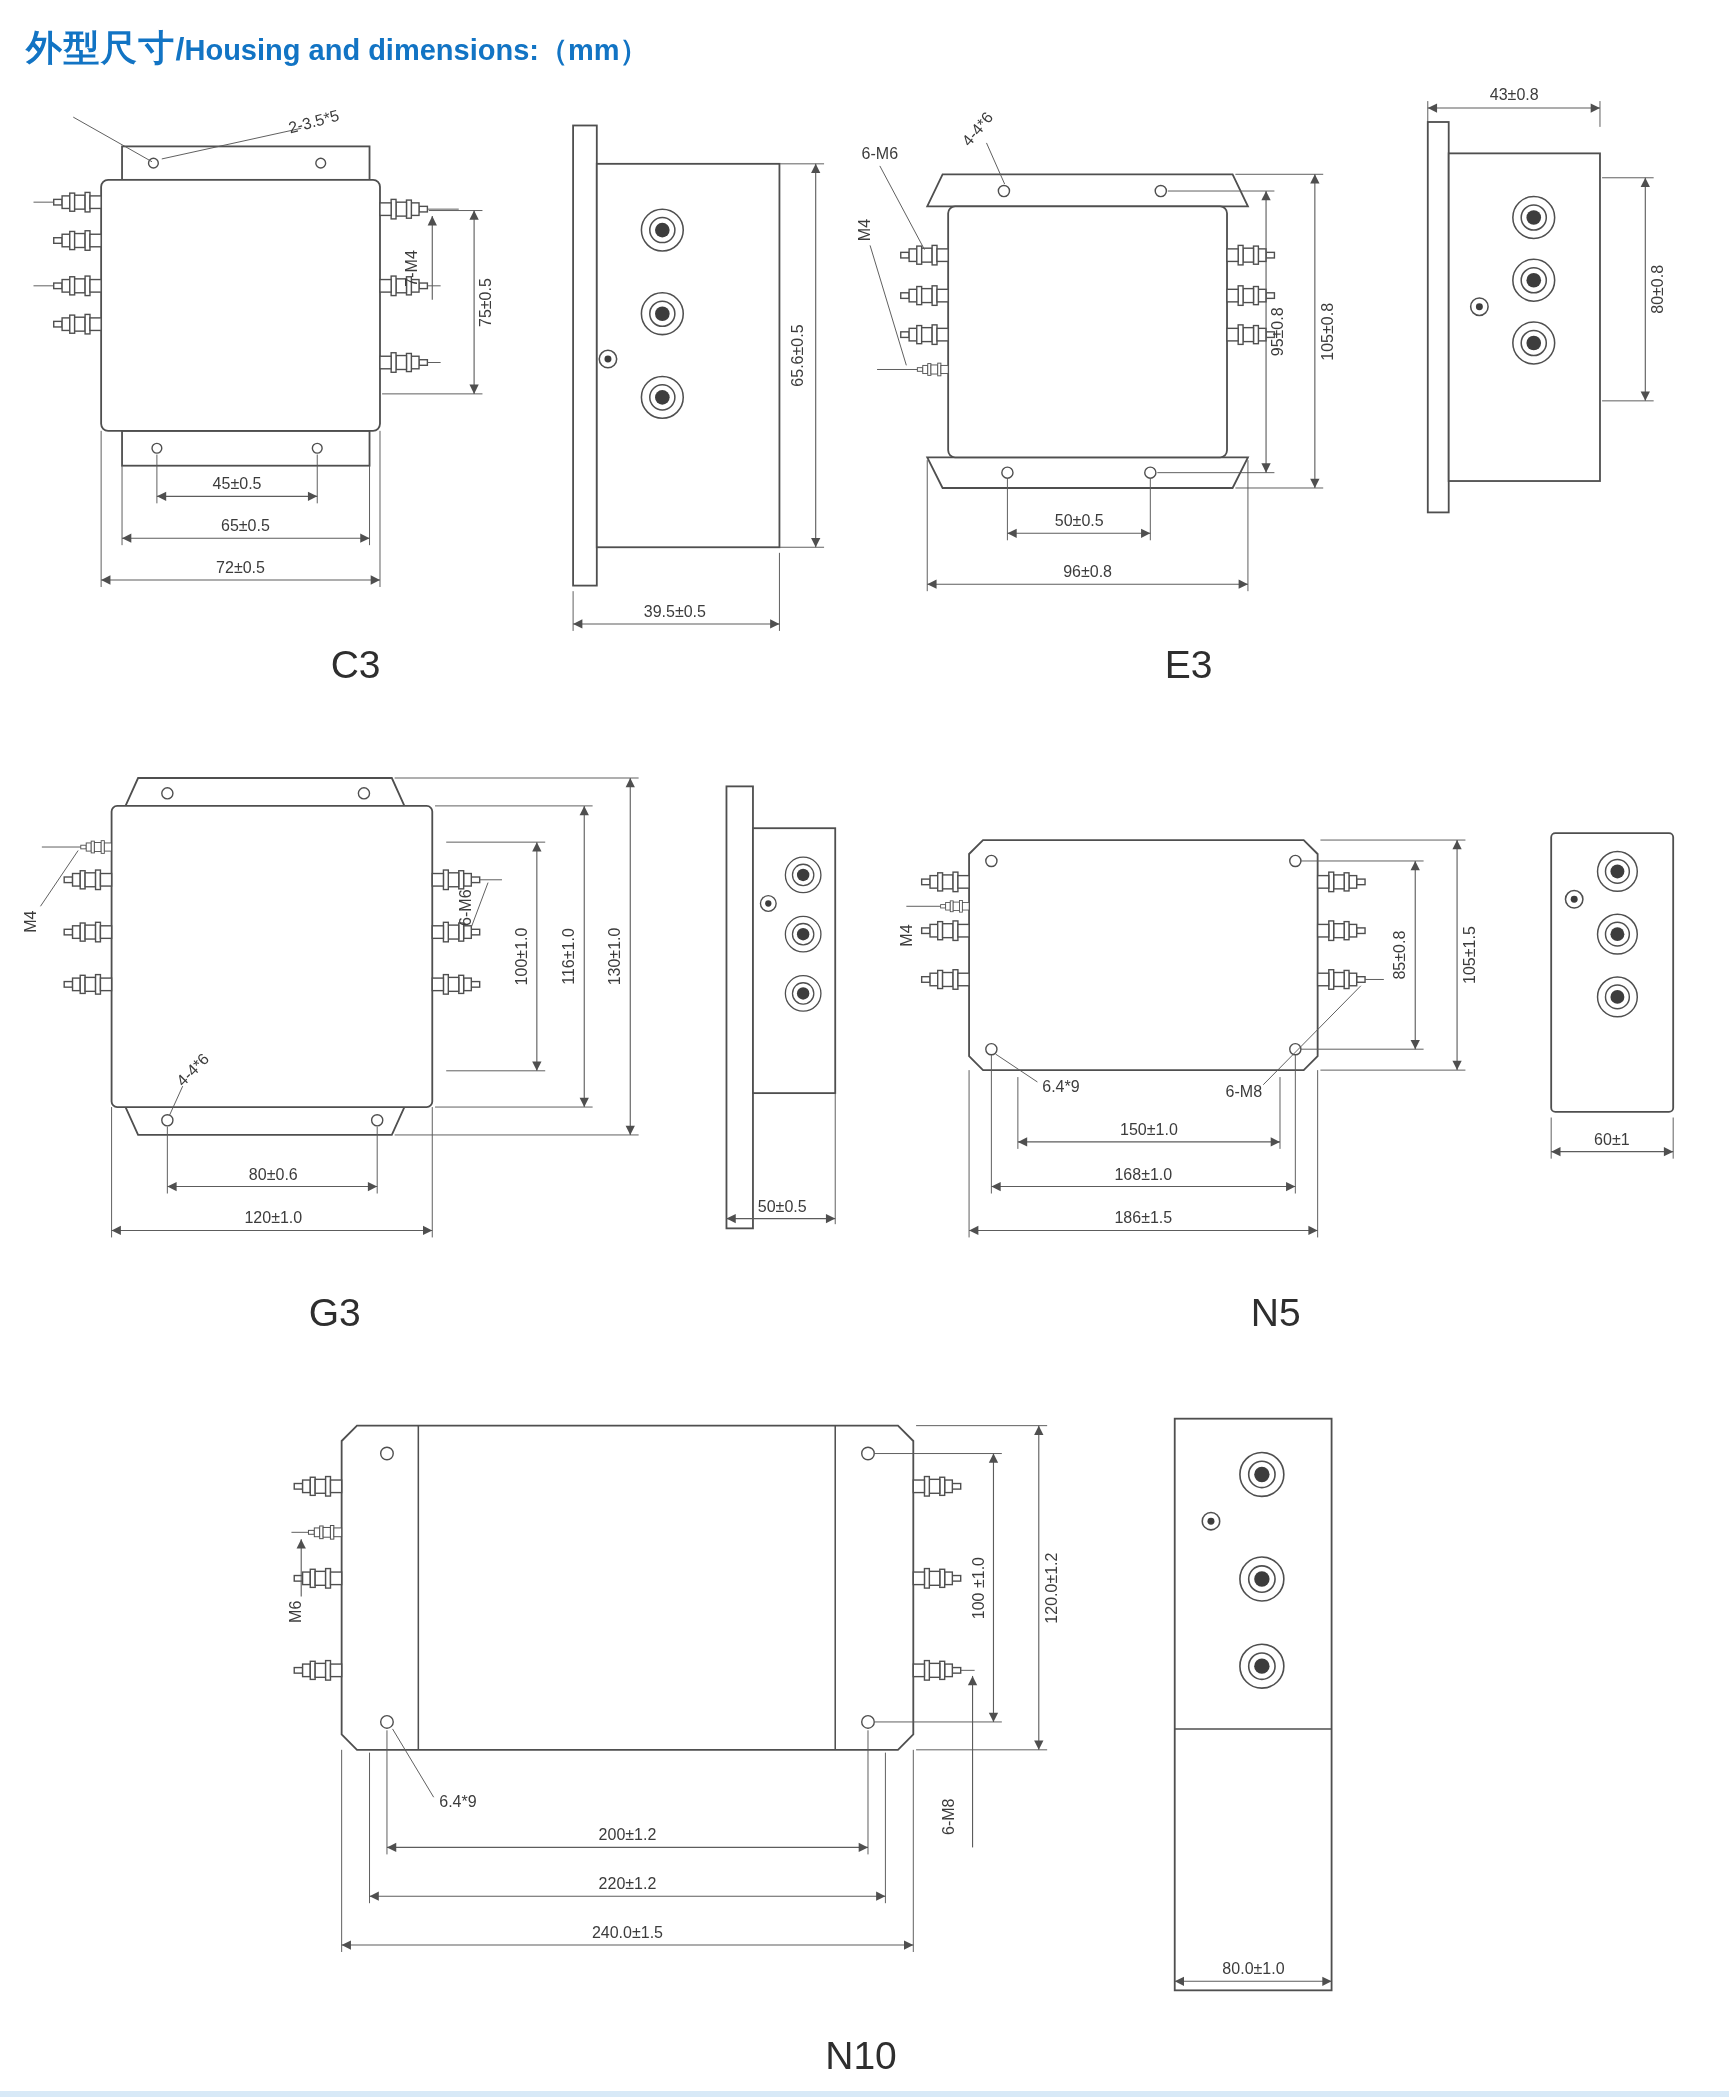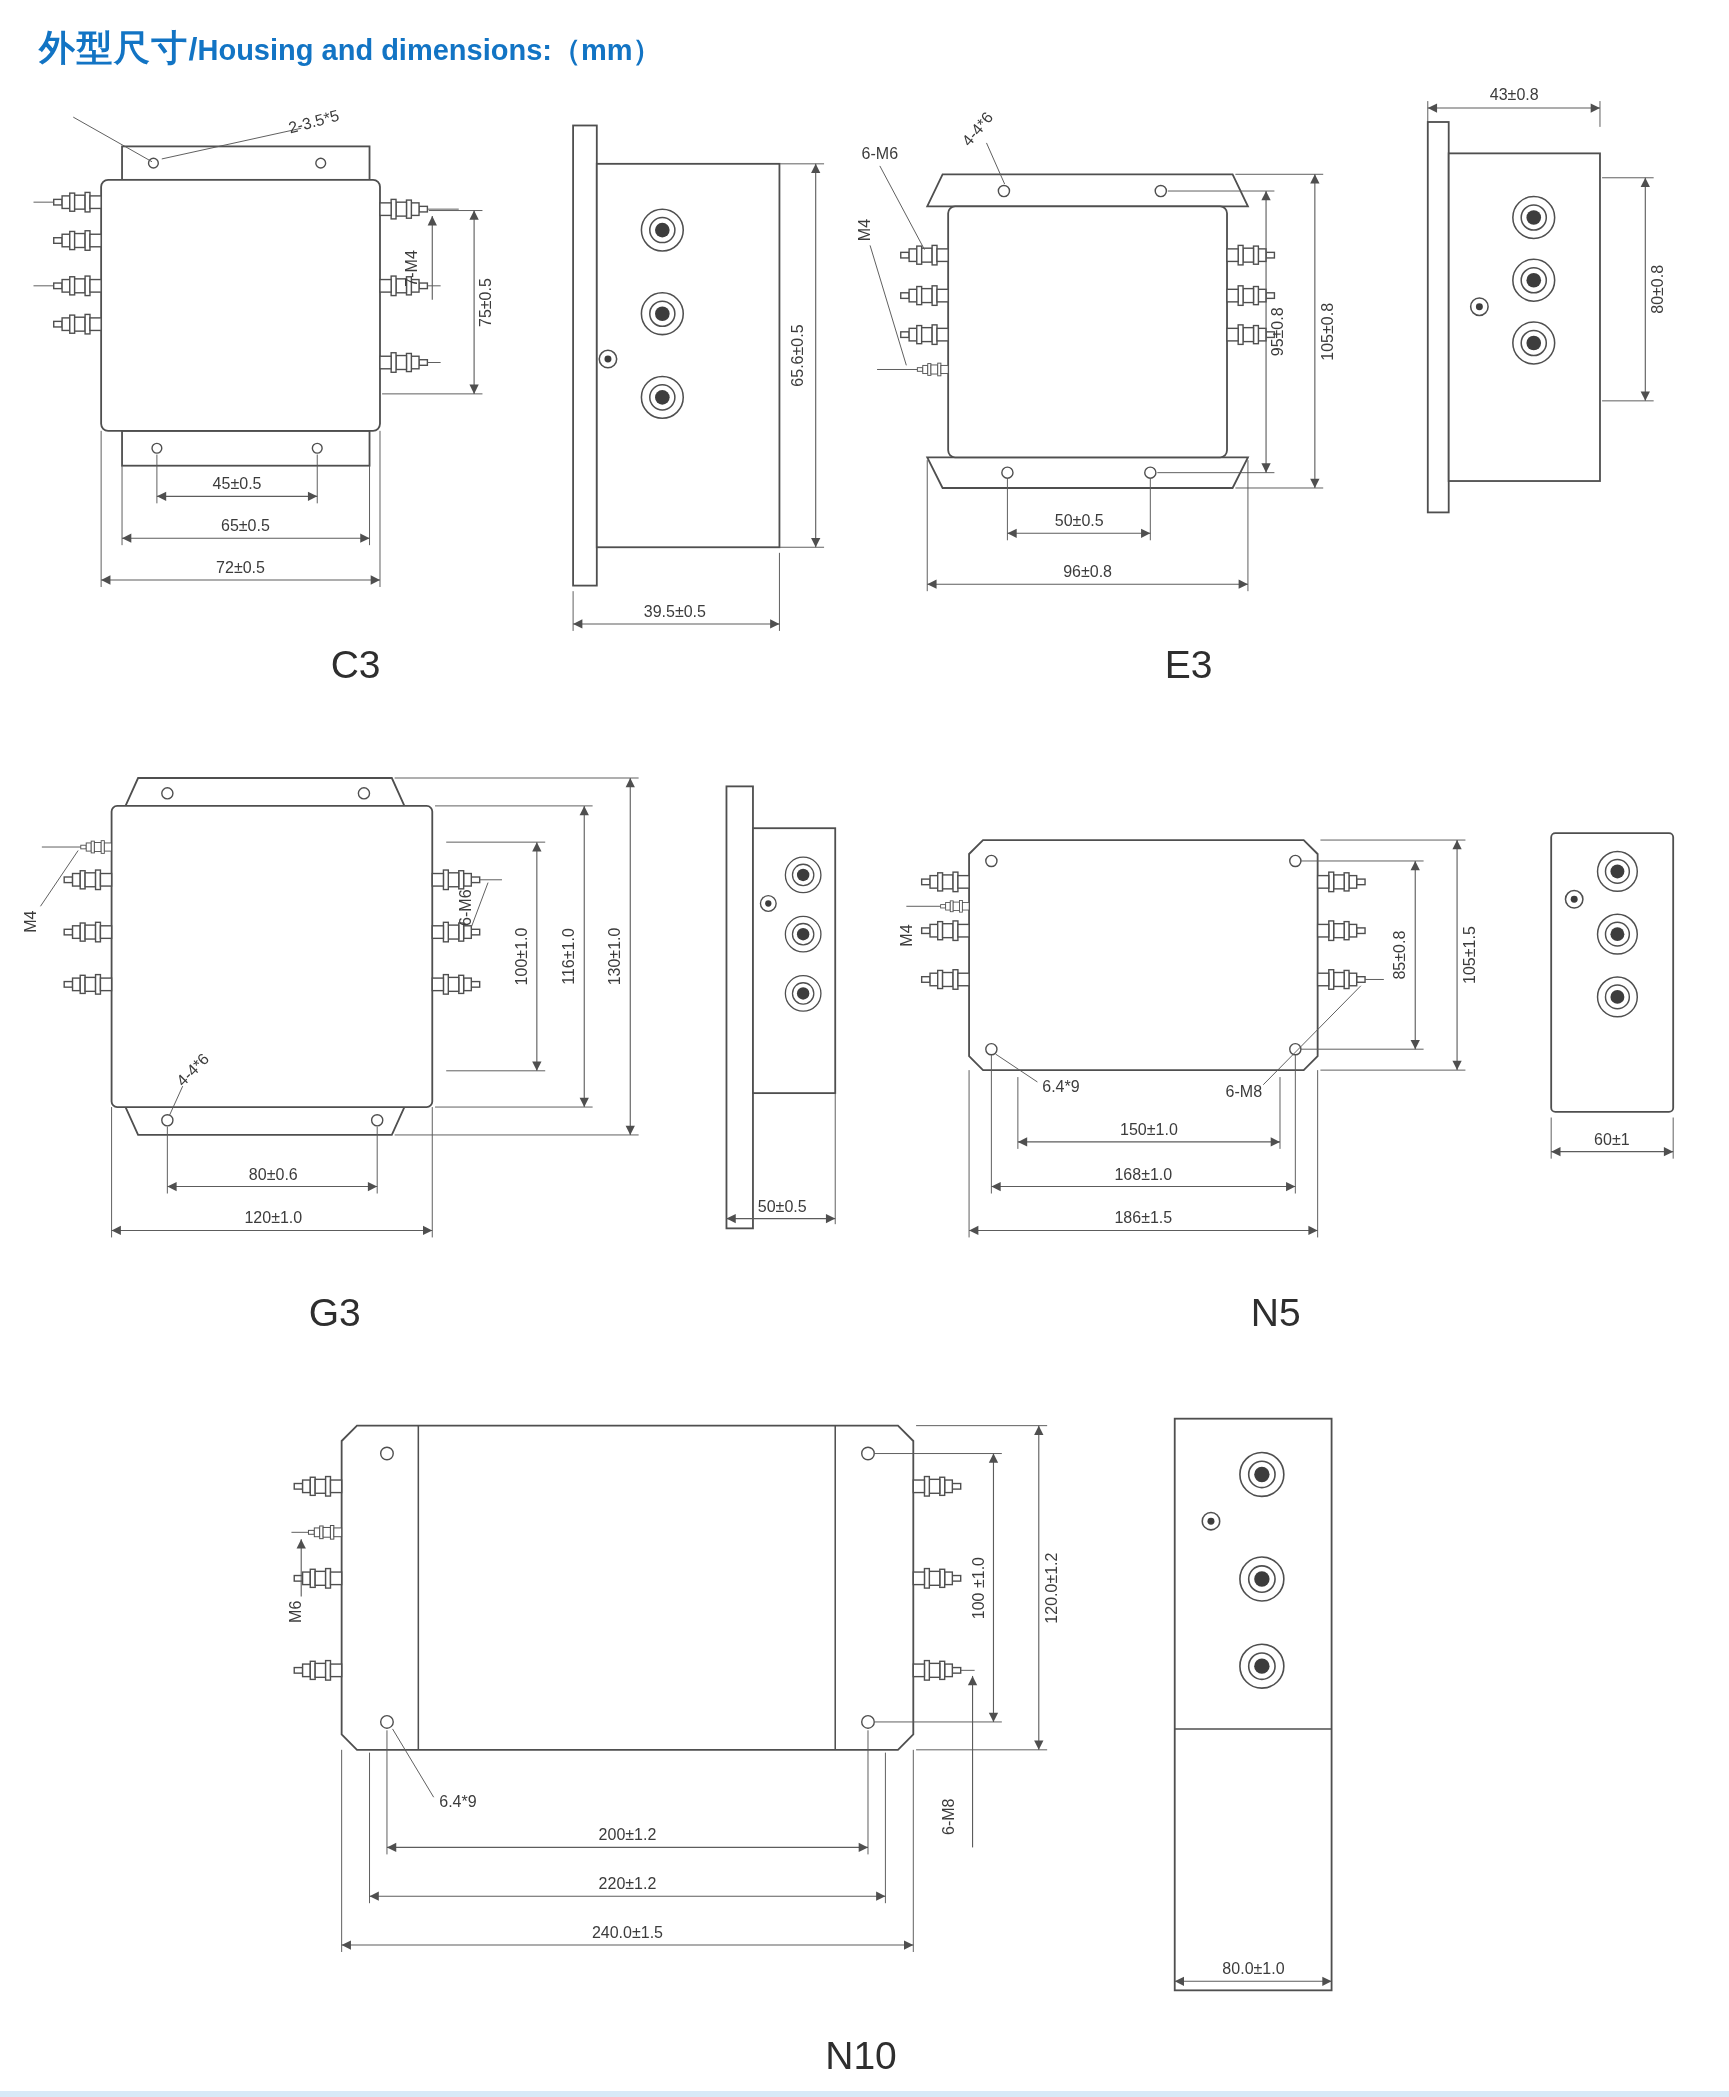--- a/index.html
+++ b/index.html
@@ -1,20 +1,20 @@
 <!DOCTYPE html>
 <html style="font-size:11px"><head>
 <meta charset="utf-8">
 <style>
   html,body{margin:0;padding:0;}
   body{
     width:1729px;height:2097px;background:#ffffff;position:relative;overflow:hidden;
     font-family:"Liberation Sans", sans-serif;
   }
-  .title{position:absolute;left:39px;top:24px;white-space:nowrap;}
+  .title{position:absolute;left:26px;top:24px;white-space:nowrap;}
   .title .zh{font-size:36px;font-weight:bold;color:#1274c4;letter-spacing:1.4px;}
   .title .sep{font-size:32px;font-weight:bold;color:#1274c4;}
   .title .en{font-size:29px;font-weight:600;color:#1274c4;}
   svg.sheet{position:absolute;left:0;top:0;}
   .ol{fill:#ffffff;stroke:#4f4f4f;stroke-width:2.6;}
   .ol2{fill:none;stroke:#4f4f4f;stroke-width:2.2;}
   .hole{fill:#ffffff;stroke:#4f4f4f;stroke-width:2;}
   .thin{stroke:#5c5c5c;stroke-width:1.4;fill:none;}
   .dim{stroke:#5c5c5c;stroke-width:1.6;fill:none;}
   #boltL rect{fill:#ffffff;stroke:#4f4f4f;stroke-width:2;}

